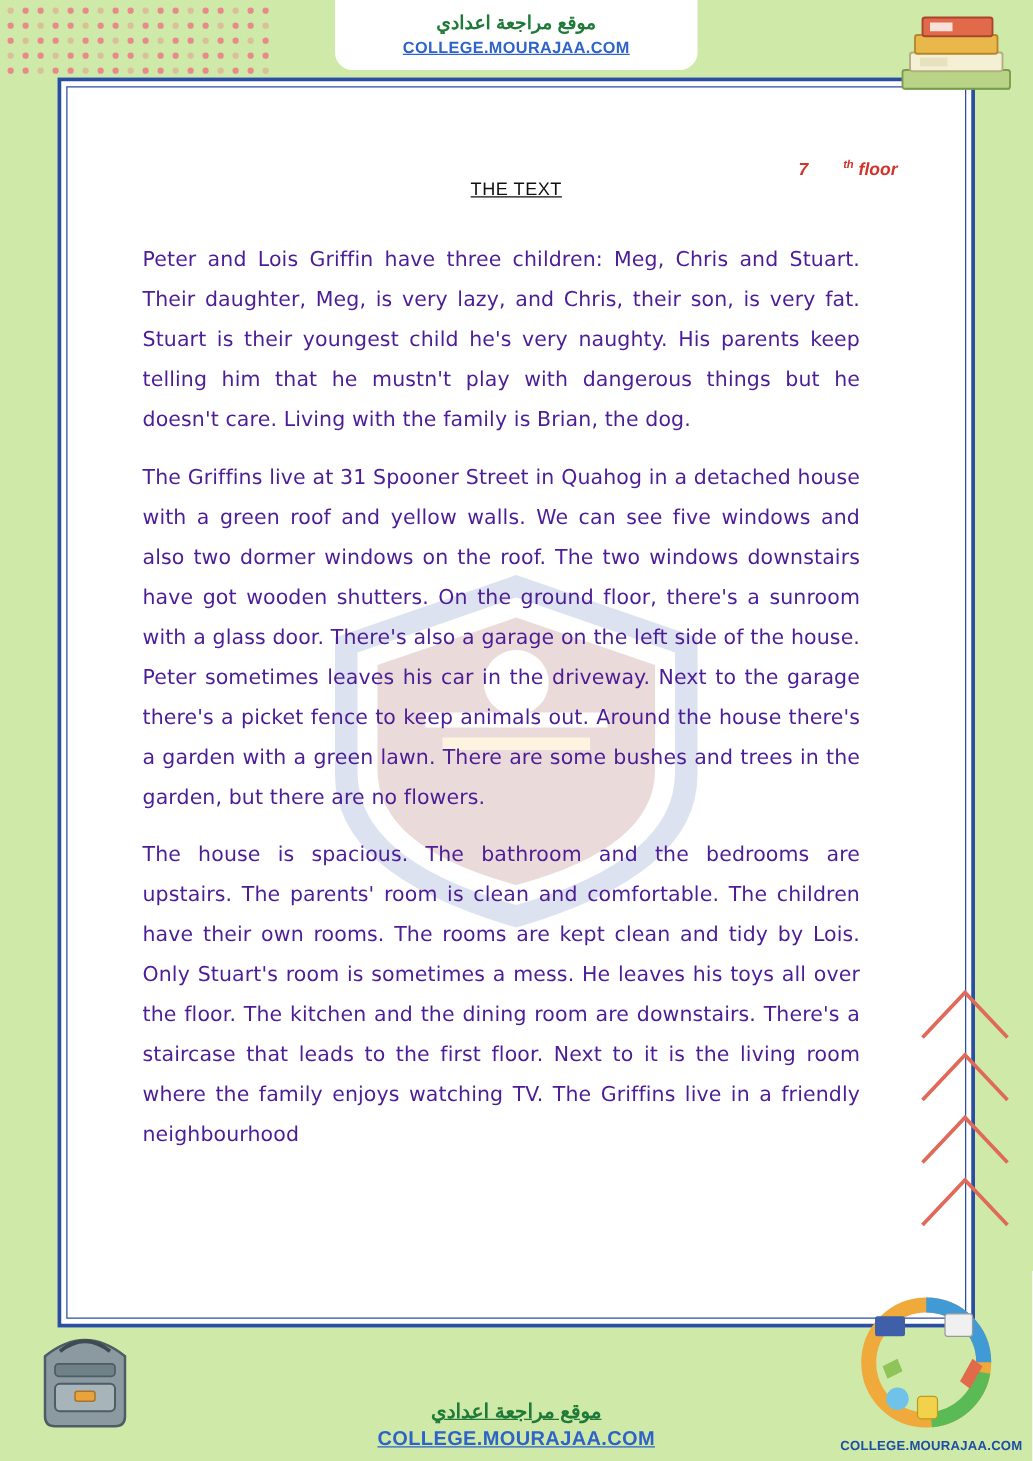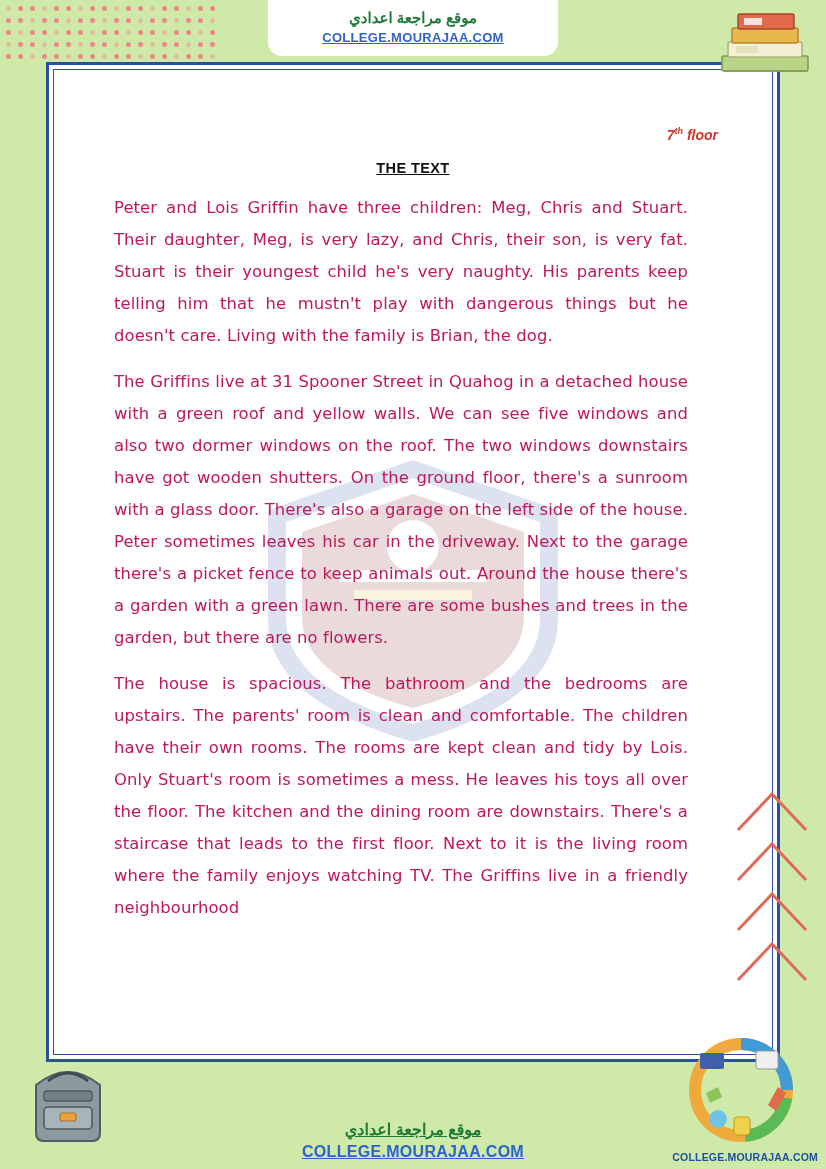--- a/index.html
+++ b/index.html
@@ -187,44 +187,44 @@
   }
   .grade {
     position: absolute;
     right: 48px;
     top: 48px;
     font-size: 14px;
     font-weight: bold;
     color: #d0342c;
     font-style: italic;
   }
-  .grade sup { font-size: 9px; }
+  .grade sup { font-size: 9px; margin-left: 28px; }
 
   .doc-title {
     position: absolute;
     left: 0;
     right: 0;
-    top: 82px;
+    top: 66px;
     text-align: center;
     font-size: 14.5px;
-    font-weight: bold;
+    font-weight: normal;
     color: #111;
     text-decoration: underline;
     letter-spacing: .4px;
   }
 
   .body-text {
     position: absolute;
     left: 54px;
     top: 114px;
     width: 574px;
     font-family: "DejaVu Sans", sans-serif;
     font-size: 16.4px;
     line-height: 32px;
-    color: #be185d;
+    color: #4c1d95;
     text-align: justify;
     letter-spacing: .1px;
   }
   .body-text p {
     margin: 0 0 14px 0;
   }
   .body-text p:last-child { margin-bottom: 0; }
 </style>
 </head>
 <body>

